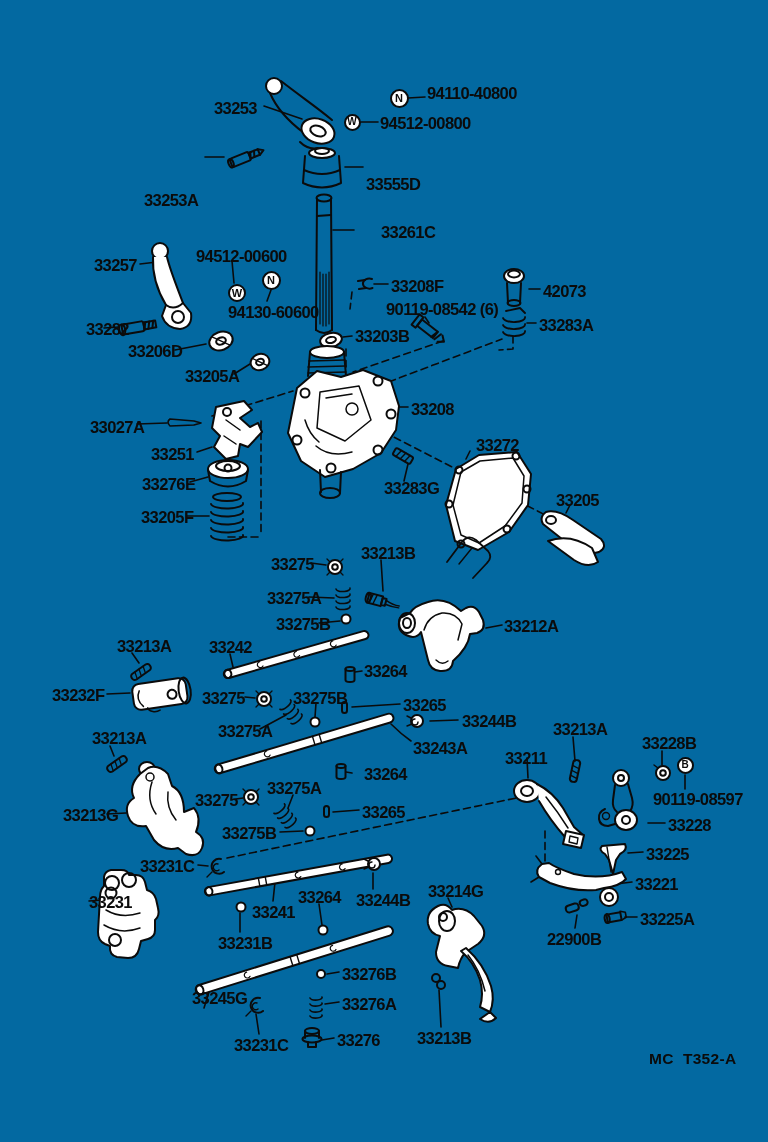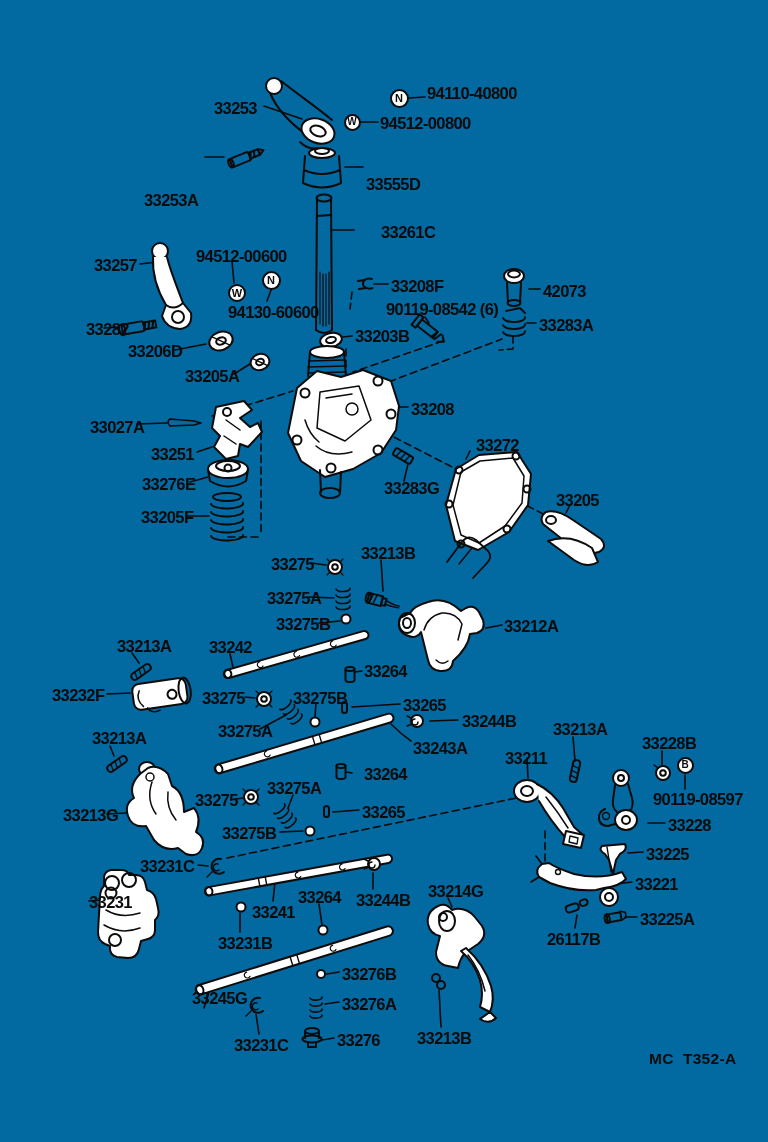--- a/index.html
+++ b/index.html
@@ -527,21 +527,21 @@
       <div class="plabel" style="left: 140px; top: 858px;">33231C</div>
       <div class="plabel" style="left: 45px; top: 894px; margin-left: 44px;">33231</div>
       <div class="plabel" style="left: 252px; top: 904px; text-align: center;">33241</div>
       <div class="plabel" style="left: 298px; top: 889px;">33264</div>
       <div class="plabel" style="left: 356px; top: 892px;">33244B</div>
       <div class="plabel" style="left: 218px; top: 935px;">33231B</div>
       <div class="plabel" style="left: 428px; top: 883px;">33214G</div>
       <div class="plabel" style="left: 646px; top: 846px;">33225</div>
       <div class="plabel" style="left: 635px; top: 876px;">33221</div>
       <div class="plabel" style="left: 640px; top: 911px;">33225A</div>
-      <div class="plabel" style="left: 547px; top: 931px;">26117B</div>
+      <div class="plabel" style="left: 547px; top: 931px;">22900B</div>
       <div class="plabel" style="left: 342px; top: 966px;">33276B</div>
       <div class="plabel" style="left: 342px; top: 996px;">33276A</div>
       <div class="plabel" style="left: 192px; top: 990px;">33245G</div>
       <div class="plabel" style="left: 234px; top: 1037px;">33231C</div>
       <div class="plabel" style="left: 337px; top: 1032px;">33276</div>
       <div class="plabel" style="left: 417px; top: 1030px;">33213B</div>
     </div>
 <div id="symbol-layer">
       <div class="sym" style="left: 389.5px; top: 88.5px; width: 19px; height: 19px; font-size: 11px;">N</div>
       <div class="sym" style="left: 343.5px; top: 113.5px; width: 17px; height: 17px; font-size: 10px;">W</div>

